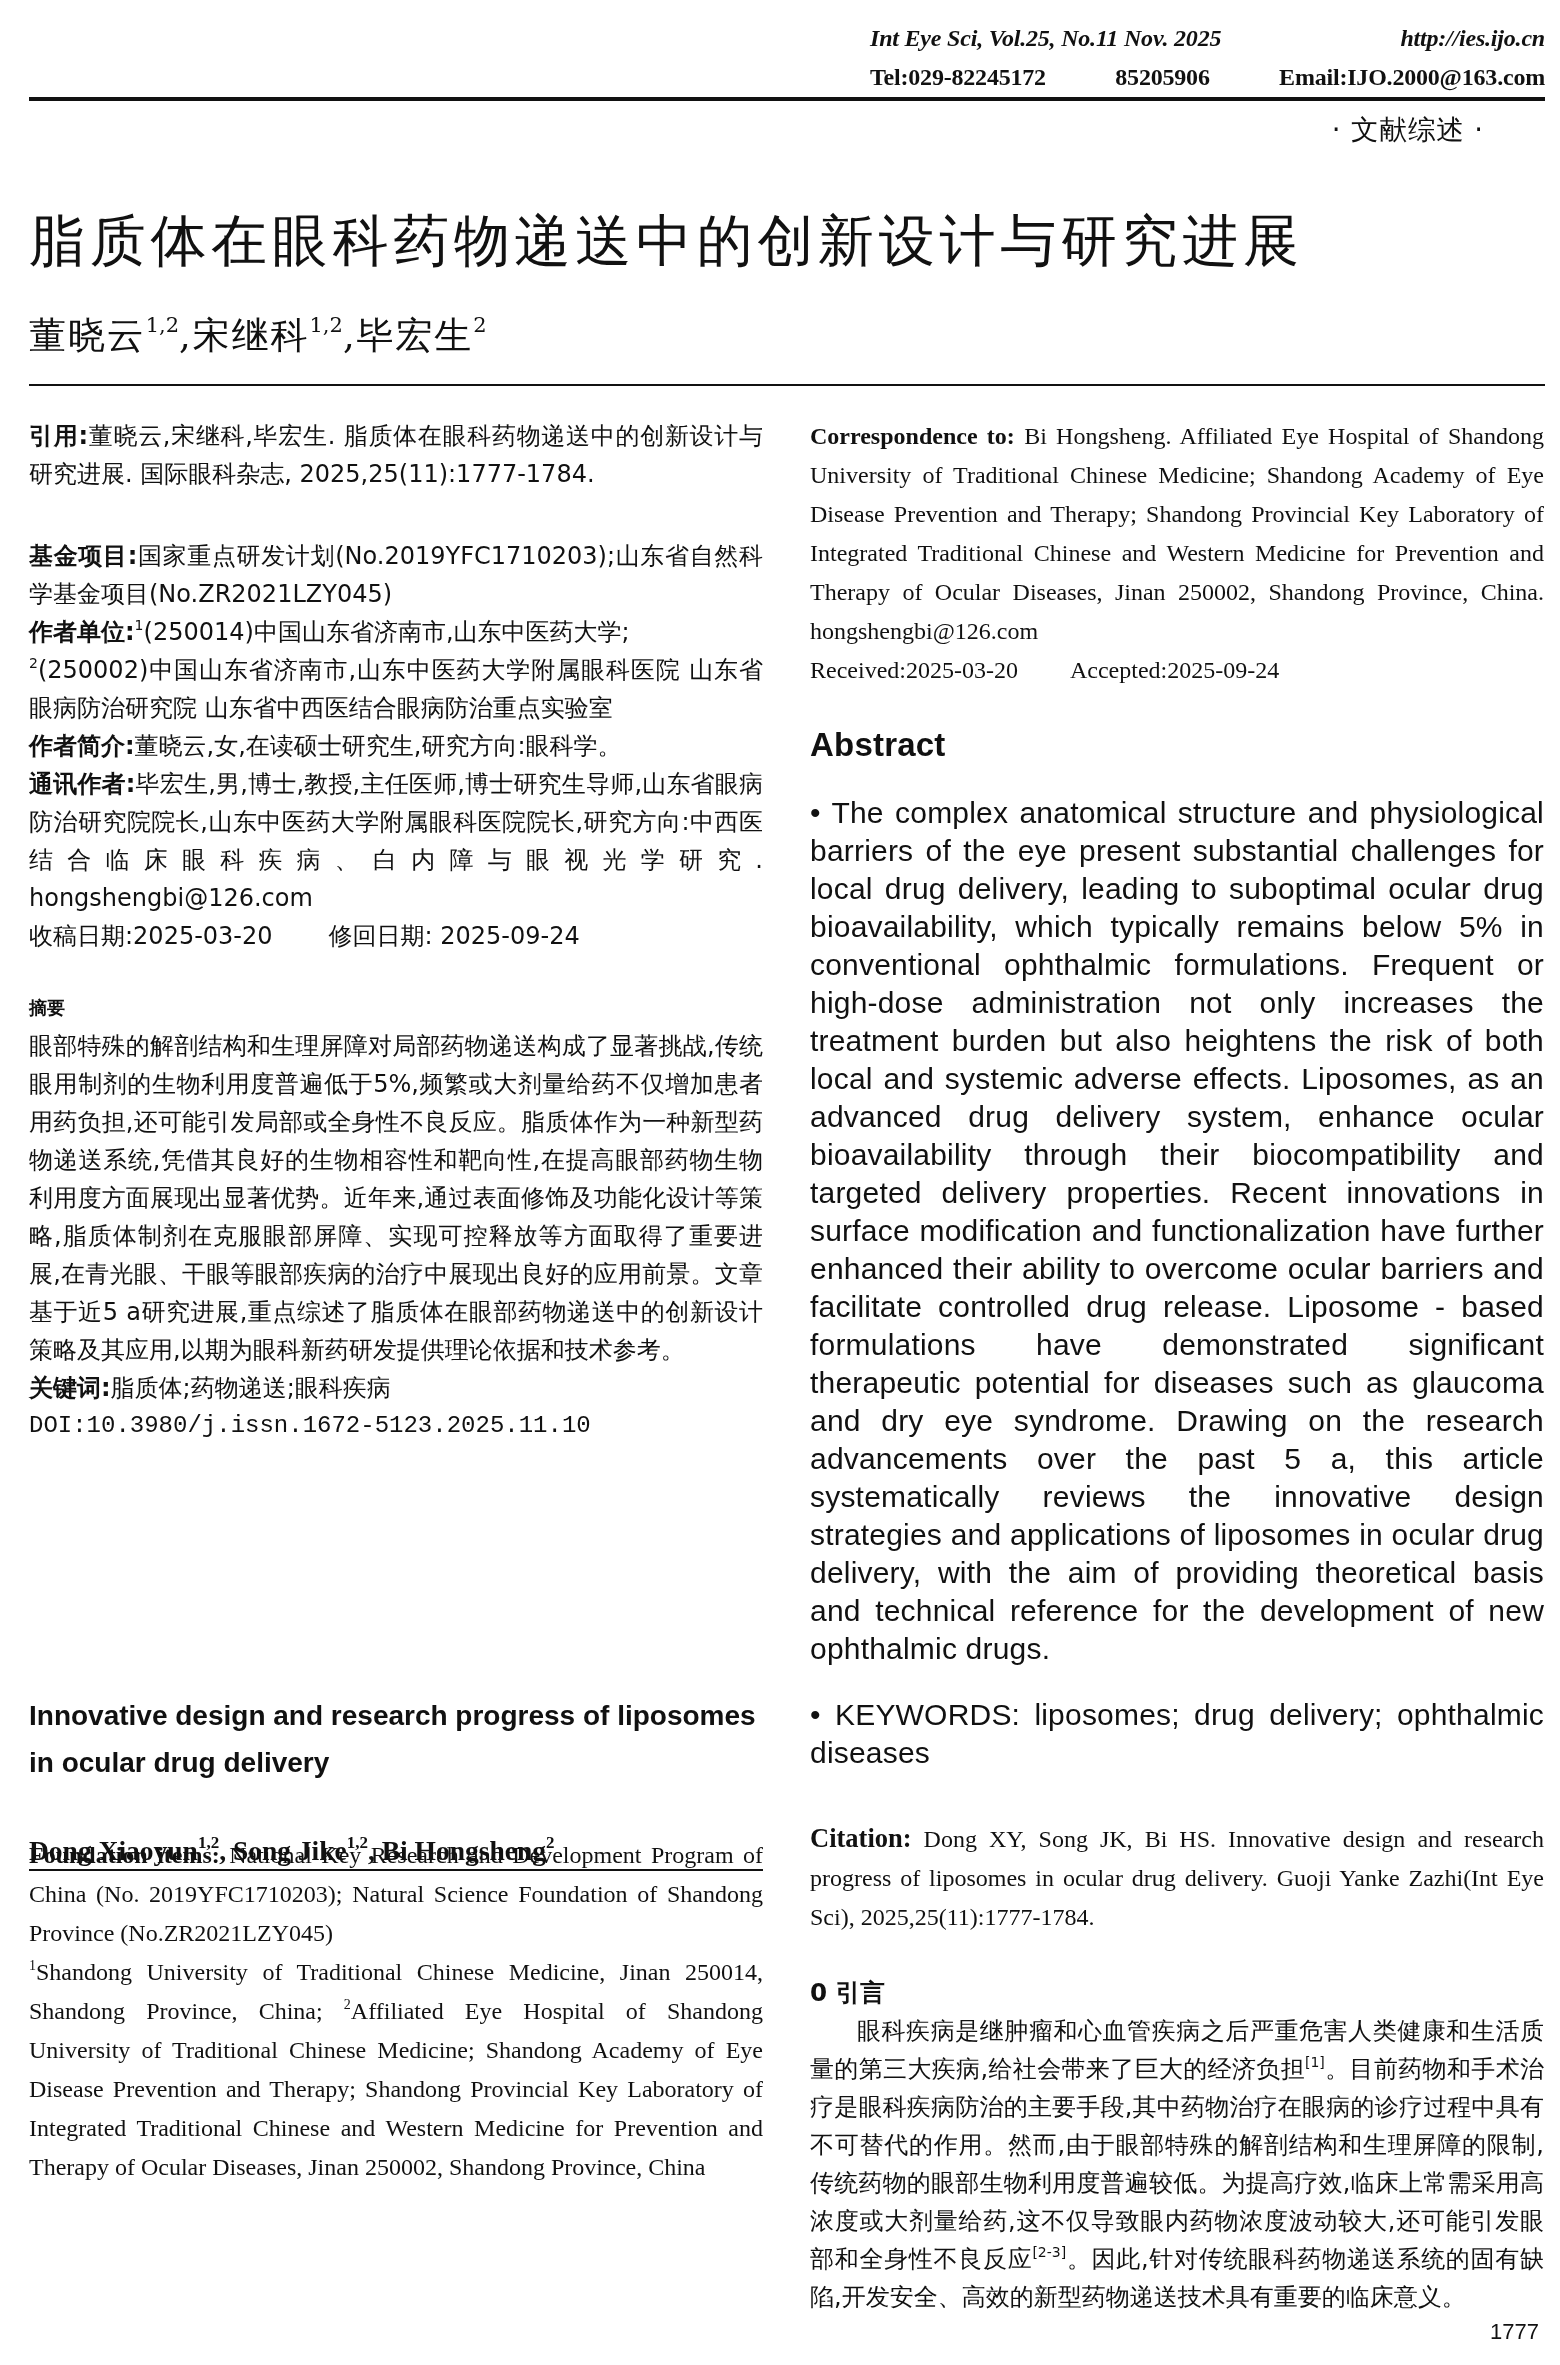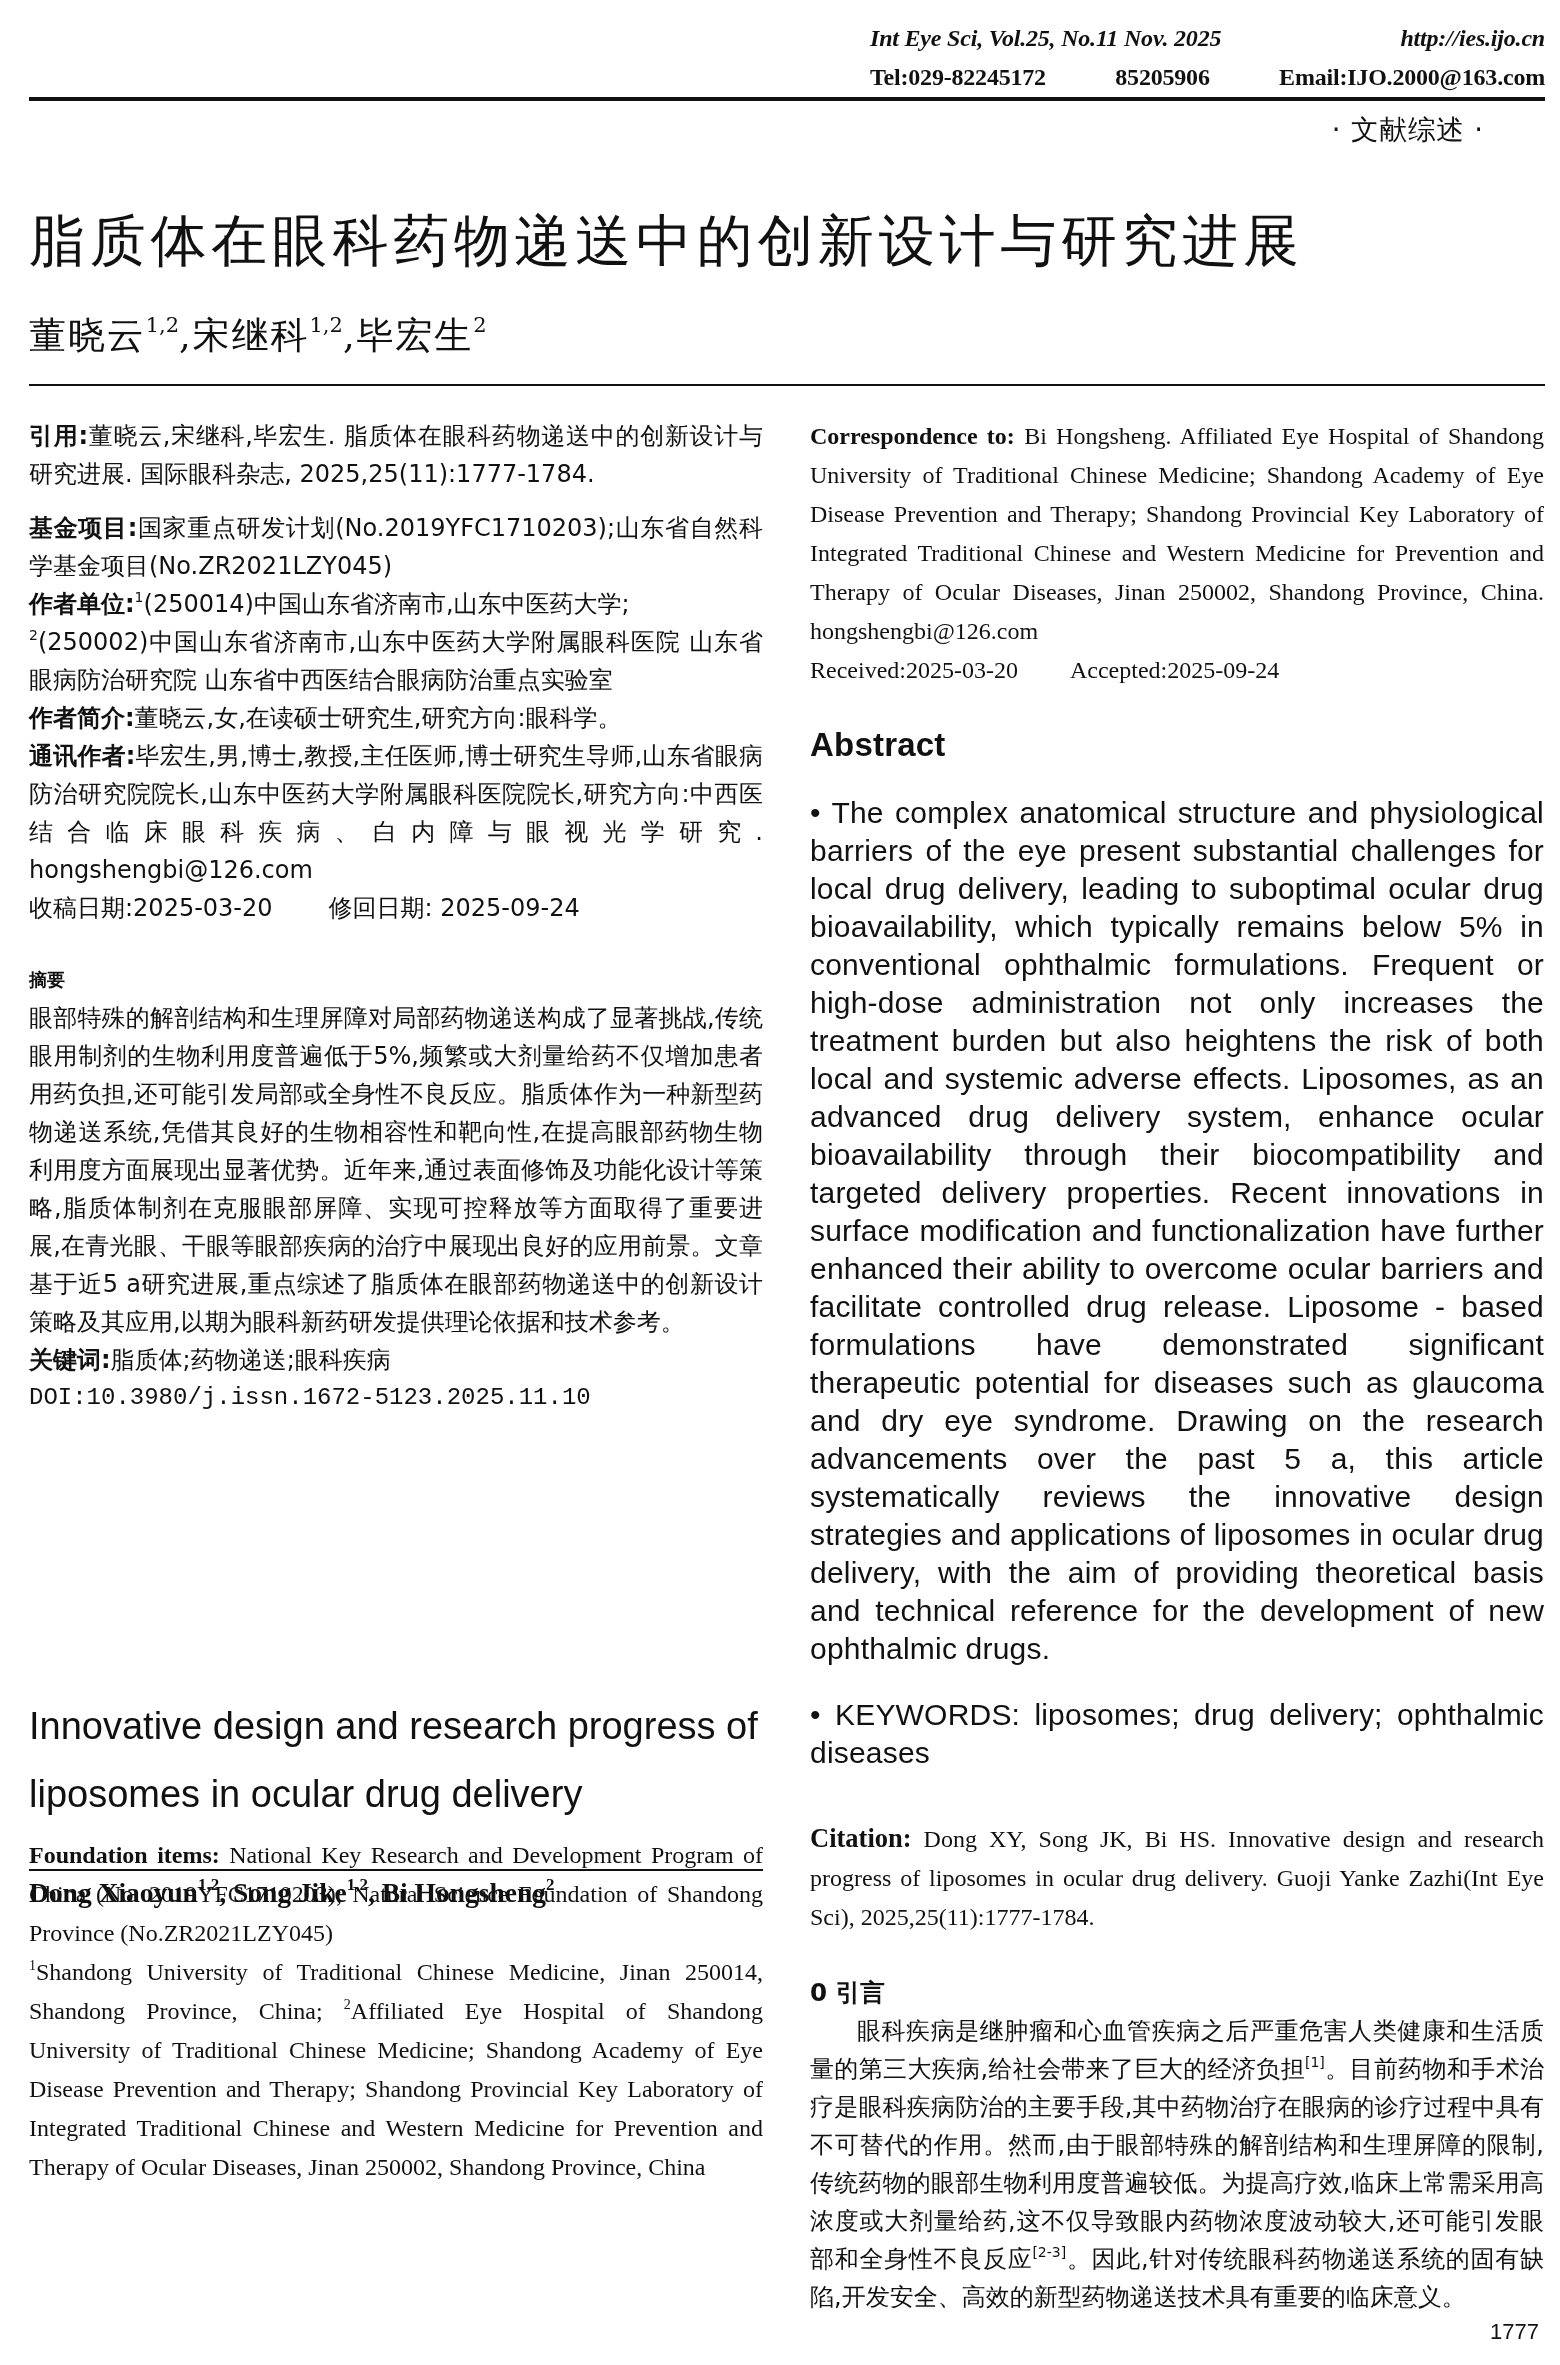--- a/index.html
+++ b/index.html
@@ -25,21 +25,21 @@
   .cn b { font-weight: bold; }
   .cn sup { font-size: 14px; vertical-align: 10.4px; line-height: 0; }
   .en { font-family: "Liberation Serif", serif; font-size: 24px; line-height: 39px; text-align: justify; }
   .en b { font-weight: bold; }
   .en sup { font-size: 14px; vertical-align: 10.4px; line-height: 0; }
   .abs { font-family: Liberation Sans, sans-serif; font-size: 30px; line-height: 38px; text-align: justify; letter-spacing: 0.2px; margin-top: 28px; }
   .h-sans { font-family: "Liberation Sans", sans-serif; font-weight: bold; }
 
   .abs-heading { font-size: 33px; line-height: 43px; }
   .cn-heading { font-family: "DejaVu Sans", sans-serif; font-size: 18px; font-weight: bold; }
-  .en-title { font-family: "Liberation Sans", sans-serif; font-weight: normal; font-size: 38px; line-height: 68px; }
+  .en-title { font-family: "Liberation Sans", sans-serif; font-weight: bold; font-size: 28px; line-height: 47px; }
   .en-authors { font-family: "Liberation Serif", serif; font-weight: bold; font-size: 27.5px; }
   .en-authors sup { font-size: 17px; vertical-align: 12.3px; }
   .rule-left { position: absolute; left: 29px; top: 1869px; width: 734px; height: 2.4px; background: #111; }
   .page-num { position: absolute; left: 1490px; top: 2319px; font-family: "Liberation Sans", sans-serif; font-size: 22px; }
   .indent { text-indent: 47px; }
 </style>
 </head>
 <body>
 
 <div class="hdr hdr1">
@@ -56,21 +56,21 @@
 
 <h1 class="title-cn">脂质体在眼科药物递送中的创新设计与研究进展</h1>
 <div class="authors-cn">
   <span>董晓云</span><sup>1,2</sup>,<span>宋继科</span><sup>1,2</sup>,<span>毕宏生</span><sup>2</sup>
 </div>
 <div class="sep-rule"></div>
 
 <div class="col left" style="top:417px;">
   <p class="cn"><b>引用:</b><span>董晓云,宋继科,毕宏生. 脂质体在眼科药物递送中的创新设计与研究进展. 国际眼科杂志, 2025,25(11):1777-1784.</span></p>
 
-  <p class="cn" style="margin-top:16px;"><b>基金项目:</b><span>国家重点研发计划(No.2019YFC1710203);山东省自然科学基金项目(No.ZR2021LZY045)</span></p>
+  <p class="cn" style="margin-top:44px;"><b>基金项目:</b><span>国家重点研发计划(No.2019YFC1710203);山东省自然科学基金项目(No.ZR2021LZY045)</span></p>
 
   <p class="cn"><b>作者单位:</b><sup>1</sup><span>(250014)中国山东省济南市,山东中医药大学;</span><br><sup>2</sup><span>(250002)中国山东省济南市,山东中医药大学附属眼科医院 山东省眼病防治研究院 山东省中西医结合眼病防治重点实验室</span></p>
 
   <p class="cn"><b>作者简介:</b><span>董晓云,女,在读硕士研究生,研究方向:眼科学。</span></p>
 
   <p class="cn"><b>通讯作者:</b><span>毕宏生,男,博士,教授,主任医师,博士研究生导师,山东省眼病防治研究院院长,山东中医药大学附属眼科医院院长,研究方向:中西医结合临床眼科疾病、白内障与眼视光学研究. hongshengbi@126.com</span></p>
 
   <p class="cn"><span>收稿日期:2025-03-20</span><span style="display:inline-block;width:56px;"></span><span>修回日期: 2025-09-24</span></p>
 
   <h2 class="cn cn-heading" style="margin-top:34px;">摘要</h2>

